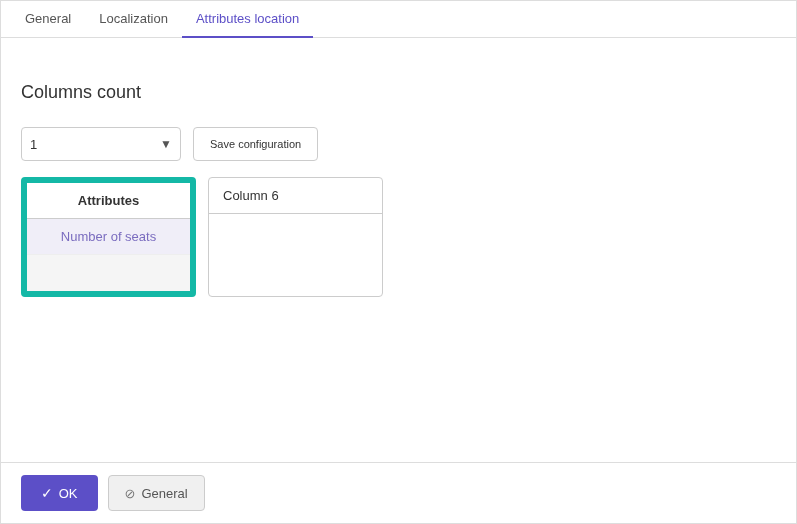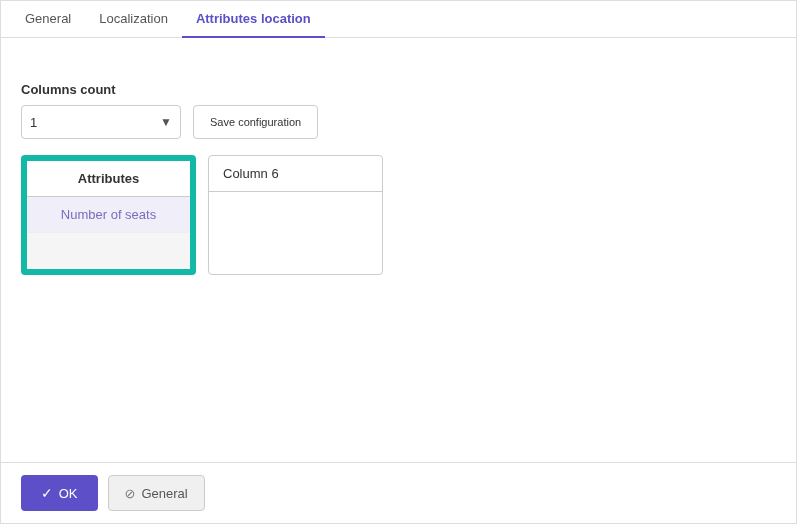--- a/index.html
+++ b/index.html
@@ -40,35 +40,35 @@
       font-size: 13px;
       cursor: pointer;
       color: #555;
       border-bottom: 2px solid transparent;
       margin-bottom: -1px;
     }
 
     .tab.active {
       color: #5c4fc7;
       border-bottom: 2px solid #5c4fc7;
-      font-weight: 700;
+      font-weight: 400;
     }
 
     
     .content {
       flex: 1;
       padding: 16px 20px;
       overflow: auto;
     }
 
     .columns-count-label {
-      font-size: 13px;
-      color: #333;
-      margin-bottom: 8px;
-      font-weight: 700;
+      font-size: 18px;
+      color: #333;
+      margin-bottom: 24px;
+      font-weight: 400;
     }
 
     .top-controls {
       display: flex;
       align-items: center;
       gap: 12px;
       margin-bottom: 16px;
     }
 
     .columns-select {

